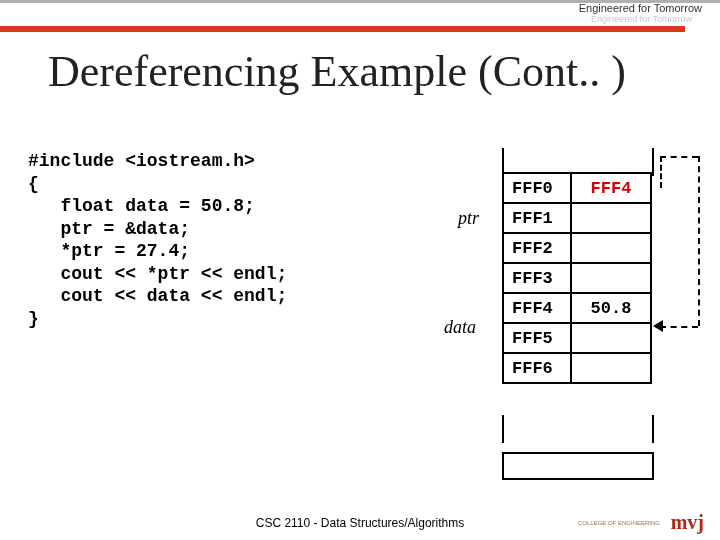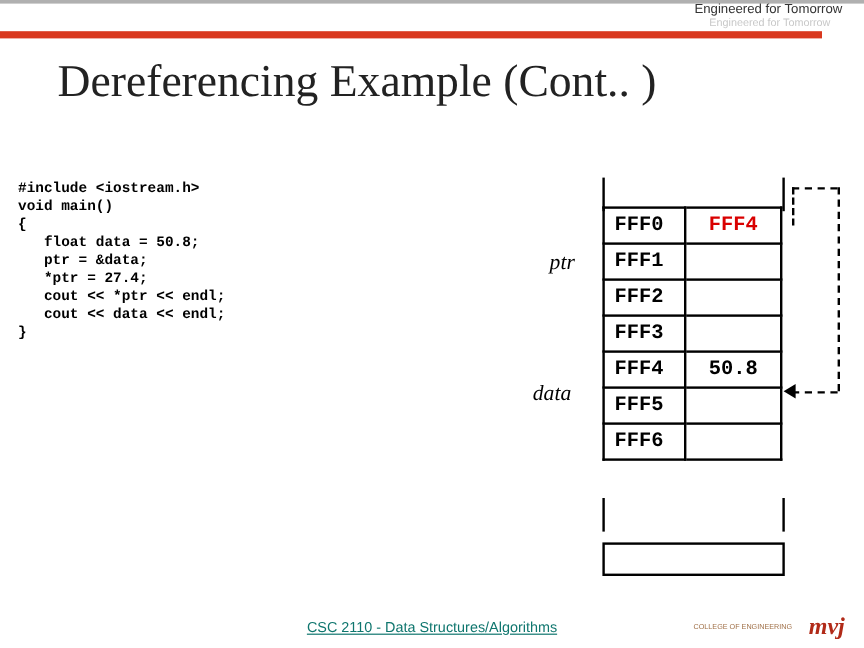--- a/index.html
+++ b/index.html
@@ -37,29 +37,29 @@
     left: 0;
     right: 35px;
     height: 6px;
     background: #d9381e;
   }
   .title {
     position: absolute;
     top: 46px;
     left: 48px;
     font-family: Georgia, 'Times New Roman', serif;
-    font-size: 38px;
+    font-size: 44px;
     color: #222;
   }
   .code-block {
     position: absolute;
     top: 150px;
-    left: 15px;
+    left: 28px;
     font-family: "Courier New", monospace;
-    font-size: 12px;
+    font-size: 18px;
     line-height: 1.25;
     font-weight: bold;
     color: #000;
   }
   .code-block div { white-space: pre; }
   .lbl {
     position: absolute;
     font-family: Georgia, 'Times New Roman', serif;
     font-style: italic;
     font-size: 18px;
@@ -148,29 +148,27 @@
     border-right: 10px solid #000;
   }
 
   .footer {
     position: absolute;
     bottom: 10px;
     left: 0;
     width: 100%;
     text-align: center;
     font-size: 12px;
-    color: #0f766e;
-    text-decoration: underline;
+    color: #000000;
   }
   .logo {
     position: absolute;
     bottom: 6px;
     right: 16px;
     font-family: Georgia, serif;
-    font-style: italic;
     font-weight: bold;
     font-size: 20px;
     color: #b12a18;
   }
   .logo-sub {
     position: absolute;
     bottom: 14px;
     right: 60px;
     font-size: 6px;
     color: #a07048;
@@ -184,21 +182,20 @@
 <div class="topbar"></div>
 <div class="tagline">Engineered for Tomorrow</div>
 <div class="sub-tagline">Engineered for Tomorrow</div>
 <div class="orange-rule"></div>
 
 <div class="title">Dereferencing Example (Cont.. )</div>
 
 <div class="code-block">
   <div>#include &lt;iostream.h&gt;</div>
   <div></div>
-  <div>void main()</div>
   <div>{</div>
   <div>   float data = 50.8;</div>
   <div>   ptr = &amp;data;</div>
   <div>   *ptr = 27.4;</div>
   <div>   cout &lt;&lt; *ptr &lt;&lt; endl;</div>
   <div>   cout &lt;&lt; data &lt;&lt; endl;</div>
   <div>}</div>
 </div>
 
 <div class="lbl lbl-ptr">ptr</div>

